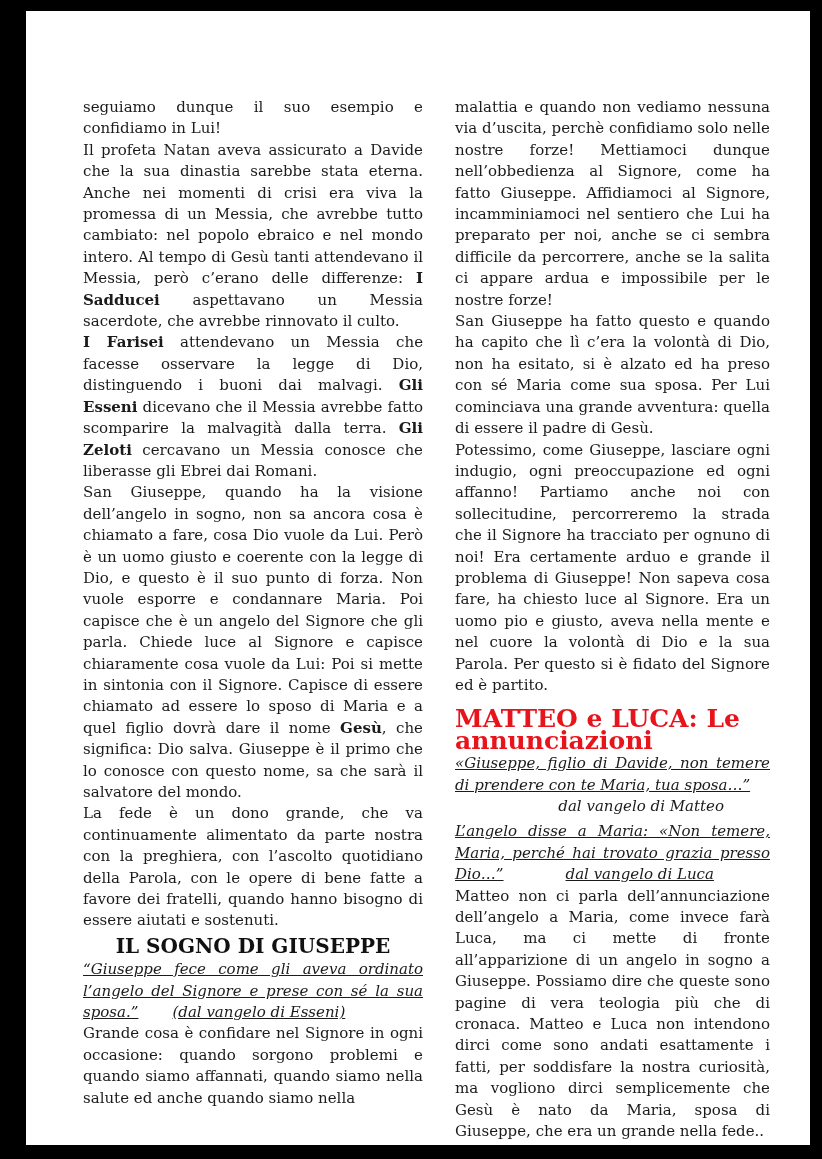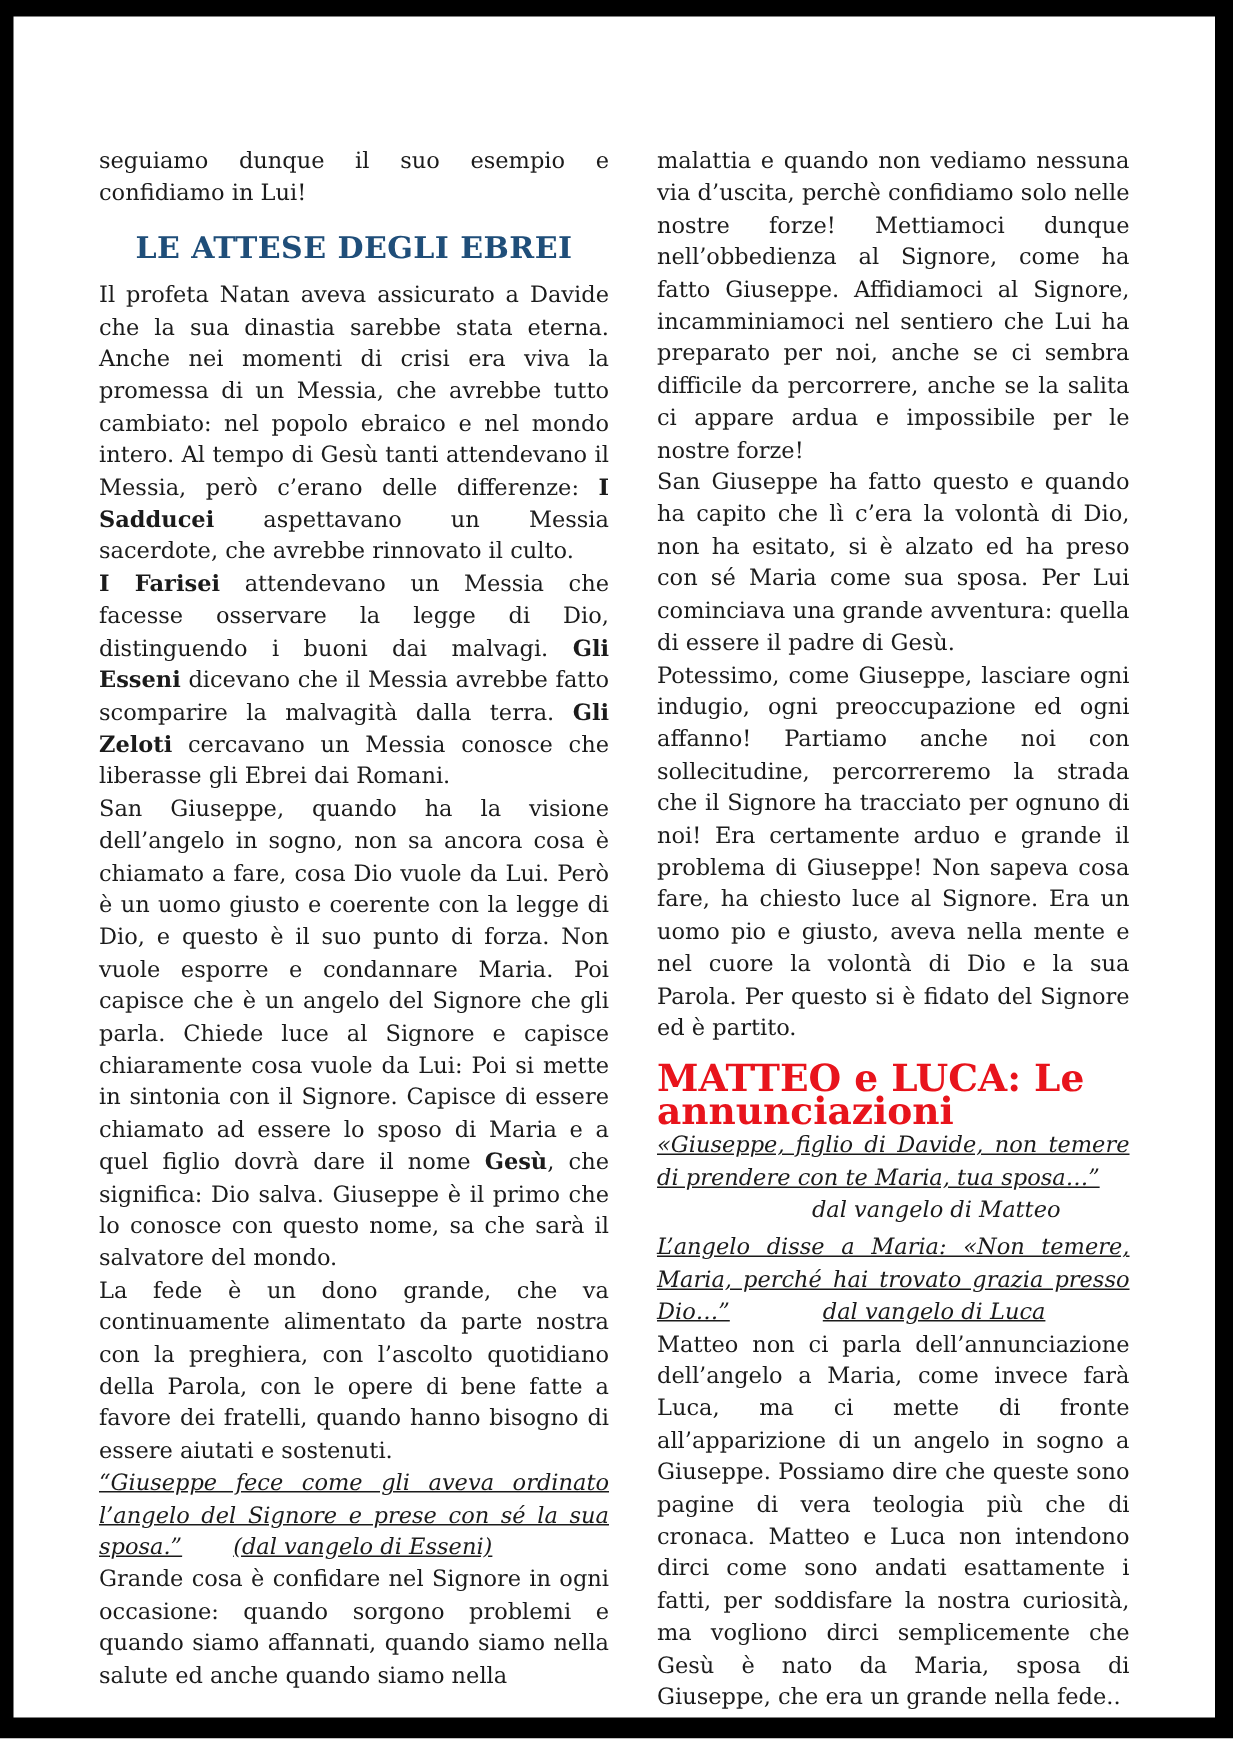--- a/index.html
+++ b/index.html
@@ -1,18 +1,18 @@
 <!DOCTYPE html>
 <html><head>
 <meta charset="utf-8">
 <style>
   html,body{margin:0;padding:0;background:#ffffff;}
   .screenshot{
     width:822px;height:1159px;box-sizing:border-box;
-    background:#000;padding:11px 12px 14px 9px;
+    background:#000;padding:11px 12px 14px 26px;
     font-family:"DejaVu Serif","Liberation Serif",serif;
   }
   .page{width:100%;height:100%;background:#fff;position:relative;overflow:hidden;}
   .content{position:absolute;left:57px;top:86px;display:flex;gap:32px;}
   .col{font-size:15px;line-height:21.4px;text-align:justify;color:#1b1b1b;}
   .col-left{width:340px;flex:none;}
   .col-right{width:315px;flex:none;}
   p{margin:0;}
   .bold{font-weight:bold;}
   .h-center{text-align:center;font-weight:bold;}
@@ -28,31 +28,31 @@
 </head>
 <body>
 
 <div class="screenshot">
   <div class="page">
     <div class="content">
 
       <div class="col col-left">
         <p>seguiamo dunque il suo esempio e confidiamo in Lui!</p>
 
-        <div class="h-center h-blue">LE ATTESE DEGLI EBREI</div>
 
         <p><span>Il profeta Natan aveva assicurato a Davide che la sua dinastia sarebbe stata eterna. Anche nei momenti di crisi era viva la promessa di un Messia, che avrebbe tutto cambiato: nel popolo ebraico e nel mondo intero. Al tempo di Gesù tanti attendevano il Messia, però c’erano delle differenze: </span><span class="bold">I Sadducei</span><span> aspettavano un Messia sacerdote, che avrebbe rinnovato il culto.</span></p>
 
         <p><span class="bold">I Farisei</span><span> attendevano un Messia che facesse osservare la legge di Dio, distinguendo i buoni dai malvagi. </span><span class="bold">Gli Esseni</span><span> dicevano che il Messia avrebbe fatto scomparire la malvagità dalla terra. </span><span class="bold">Gli Zeloti</span><span> cercavano un Messia conosce che liberasse gli Ebrei dai Romani.</span></p>
 
 
         <p><span>San Giuseppe, quando ha la visione dell’angelo in sogno, non sa ancora cosa è chiamato a fare, cosa Dio vuole da Lui. Però è un uomo giusto e coerente con la legge di Dio, e questo è il suo punto di forza. Non vuole esporre e condannare Maria. Poi capisce che è un angelo del Signore che gli parla. Chiede luce al Signore e capisce chiaramente cosa vuole da Lui: Poi si mette in sintonia con il Signore. Capisce di essere chiamato ad essere lo sposo di Maria e a quel figlio dovrà dare il nome </span><span class="bold">Gesù</span><span>, che significa: Dio salva. Giuseppe è il primo che lo conosce con questo nome, sa che sarà il salvatore del mondo.</span></p>
 
         <p>La fede è un dono grande, che va continuamente alimentato da parte nostra con la preghiera, con l’ascolto quotidiano della Parola, con le opere di bene fatte a favore dei fratelli, quando hanno bisogno di essere aiutati e sostenuti.</p>
 
+        <div class="h-center h-black-2">IL SOGNO DI GIUSEPPE</div>
 
         <p class="quote"><span>“Giuseppe fece come gli aveva ordinato l’angelo del Signore e prese con sé la sua sposa.”</span><span class="qgap-sm"></span><span>(dal vangelo di Esseni)</span></p>
 
         <p>Grande cosa è confidare nel Signore in ogni occasione: quando sorgono problemi e quando siamo affannati, quando siamo nella salute ed anche quando siamo nella</p>
       </div>
 
       <div class="col col-right">
         <p>malattia e quando non vediamo nessuna via d’uscita, perchè confidiamo solo nelle nostre forze! Mettiamoci dunque nell’obbedienza al Signore, come ha fatto Giuseppe. Affidiamoci al Signore, incamminiamoci nel sentiero che Lui ha preparato per noi, anche se ci sembra difficile da percorrere, anche se la salita ci appare ardua e impossibile per le nostre forze!</p>
         <p>San Giuseppe ha fatto questo e quando ha capito che lì c’era la volontà di Dio, non ha esitato, si è alzato ed ha preso con sé Maria come sua sposa. Per Lui cominciava una grande avventura: quella di essere il padre di Gesù.</p>
         <p>Potessimo, come Giuseppe, lasciare ogni indugio, ogni preoccupazione ed ogni affanno! Partiamo anche noi con sollecitudine, percorreremo la strada che il Signore ha tracciato per ognuno di noi! Era certamente arduo e grande il problema di Giuseppe! Non sapeva cosa fare, ha chiesto luce al Signore. Era un uomo pio e giusto, aveva nella mente e nel cuore la volontà di Dio e la sua Parola. Per questo si è fidato del Signore ed è partito.</p>

